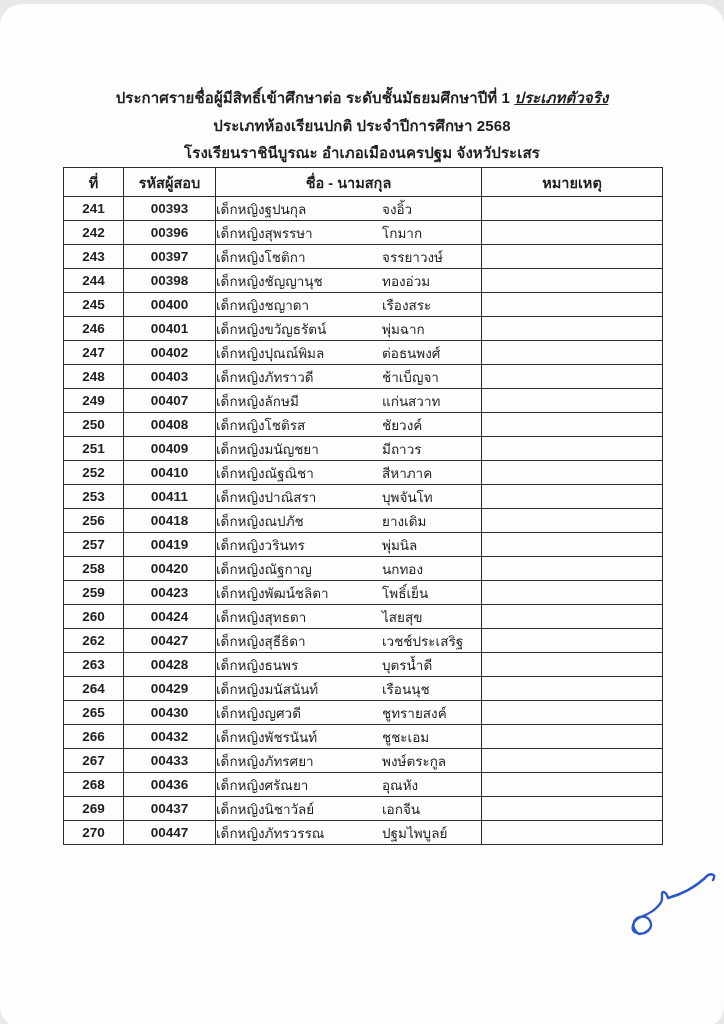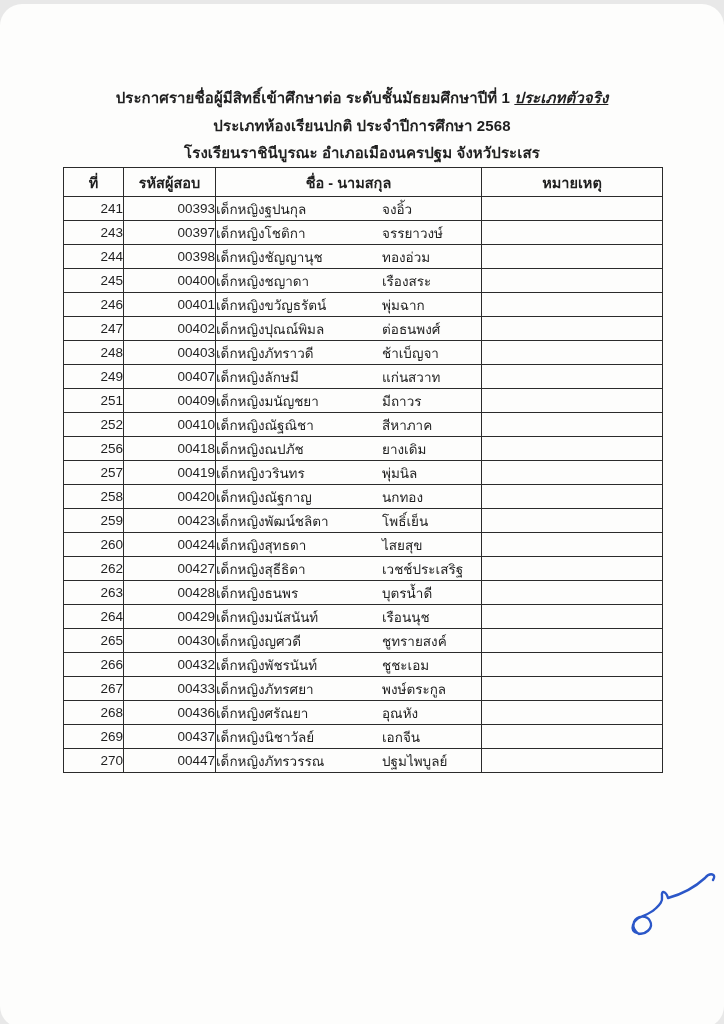--- a/index.html
+++ b/index.html
@@ -44,21 +44,21 @@
     font-size:14.5px;
     font-weight:bold;
     text-align:center;
     vertical-align:middle;
   }
   .student-table td {
     height:23px;
     font-size:13.5px;
     vertical-align:middle;
   }
-  .c-no, .c-code { text-align:right; }
+  .c-no, .c-code { text-align:center;font-weight:bold; }
   .c-name { padding-left:6px; }
   .fname { display:inline-block; width:166px; }
   .lname { display:inline-block; }
   .signature {
     position:absolute;
     left:620px; top:864px;
     width:102px; height:78px;
     fill:none;
     stroke:#2b57c8;
     stroke-width:2.4;
@@ -93,20 +93,26 @@
       </tr>
     </thead>
     <tbody>
         <tr>
     <td class="c-no">241</td>
     <td class="c-code">00393</td>
     <td class="c-name"><span class="fname">เด็กหญิงฐปนกุล</span><span class="lname">จงอิ้ว</span></td>
     <td class="c-remark"></td>
   </tr>
         <tr>
+    <td class="c-no">242</td>
+    <td class="c-code">00396</td>
+    <td class="c-name"><span class="fname">เด็กหญิงสุพรรษา</span><span class="lname">โกมาก</span></td>
+    <td class="c-remark"></td>
+  </tr>
+        <tr>
     <td class="c-no">243</td>
     <td class="c-code">00397</td>
     <td class="c-name"><span class="fname">เด็กหญิงโชติกา</span><span class="lname">จรรยาวงษ์</span></td>
     <td class="c-remark"></td>
   </tr>
         <tr>
     <td class="c-no">244</td>
     <td class="c-code">00398</td>
     <td class="c-name"><span class="fname">เด็กหญิงชัญญานุช</span><span class="lname">ทองอ่วม</span></td>
     <td class="c-remark"></td>
@@ -135,29 +141,41 @@
     <td class="c-name"><span class="fname">เด็กหญิงภัทราวดี</span><span class="lname">ช้าเบ็ญจา</span></td>
     <td class="c-remark"></td>
   </tr>
         <tr>
     <td class="c-no">249</td>
     <td class="c-code">00407</td>
     <td class="c-name"><span class="fname">เด็กหญิงลักษมี</span><span class="lname">แก่นสวาท</span></td>
     <td class="c-remark"></td>
   </tr>
         <tr>
+    <td class="c-no">250</td>
+    <td class="c-code">00408</td>
+    <td class="c-name"><span class="fname">เด็กหญิงโชติรส</span><span class="lname">ชัยวงค์</span></td>
+    <td class="c-remark"></td>
+  </tr>
+        <tr>
     <td class="c-no">251</td>
     <td class="c-code">00409</td>
     <td class="c-name"><span class="fname">เด็กหญิงมนัญชยา</span><span class="lname">มีถาวร</span></td>
     <td class="c-remark"></td>
   </tr>
         <tr>
     <td class="c-no">252</td>
     <td class="c-code">00410</td>
     <td class="c-name"><span class="fname">เด็กหญิงณัฐณิชา</span><span class="lname">สีหาภาค</span></td>
+    <td class="c-remark"></td>
+  </tr>
+        <tr>
+    <td class="c-no">253</td>
+    <td class="c-code">00411</td>
+    <td class="c-name"><span class="fname">เด็กหญิงปาณิสรา</span><span class="lname">บุพจันโท</span></td>
     <td class="c-remark"></td>
   </tr>
         <tr>
     <td class="c-no">256</td>
     <td class="c-code">00418</td>
     <td class="c-name"><span class="fname">เด็กหญิงณปภัช</span><span class="lname">ยางเดิม</span></td>
     <td class="c-remark"></td>
   </tr>
         <tr>
     <td class="c-no">257</td>

